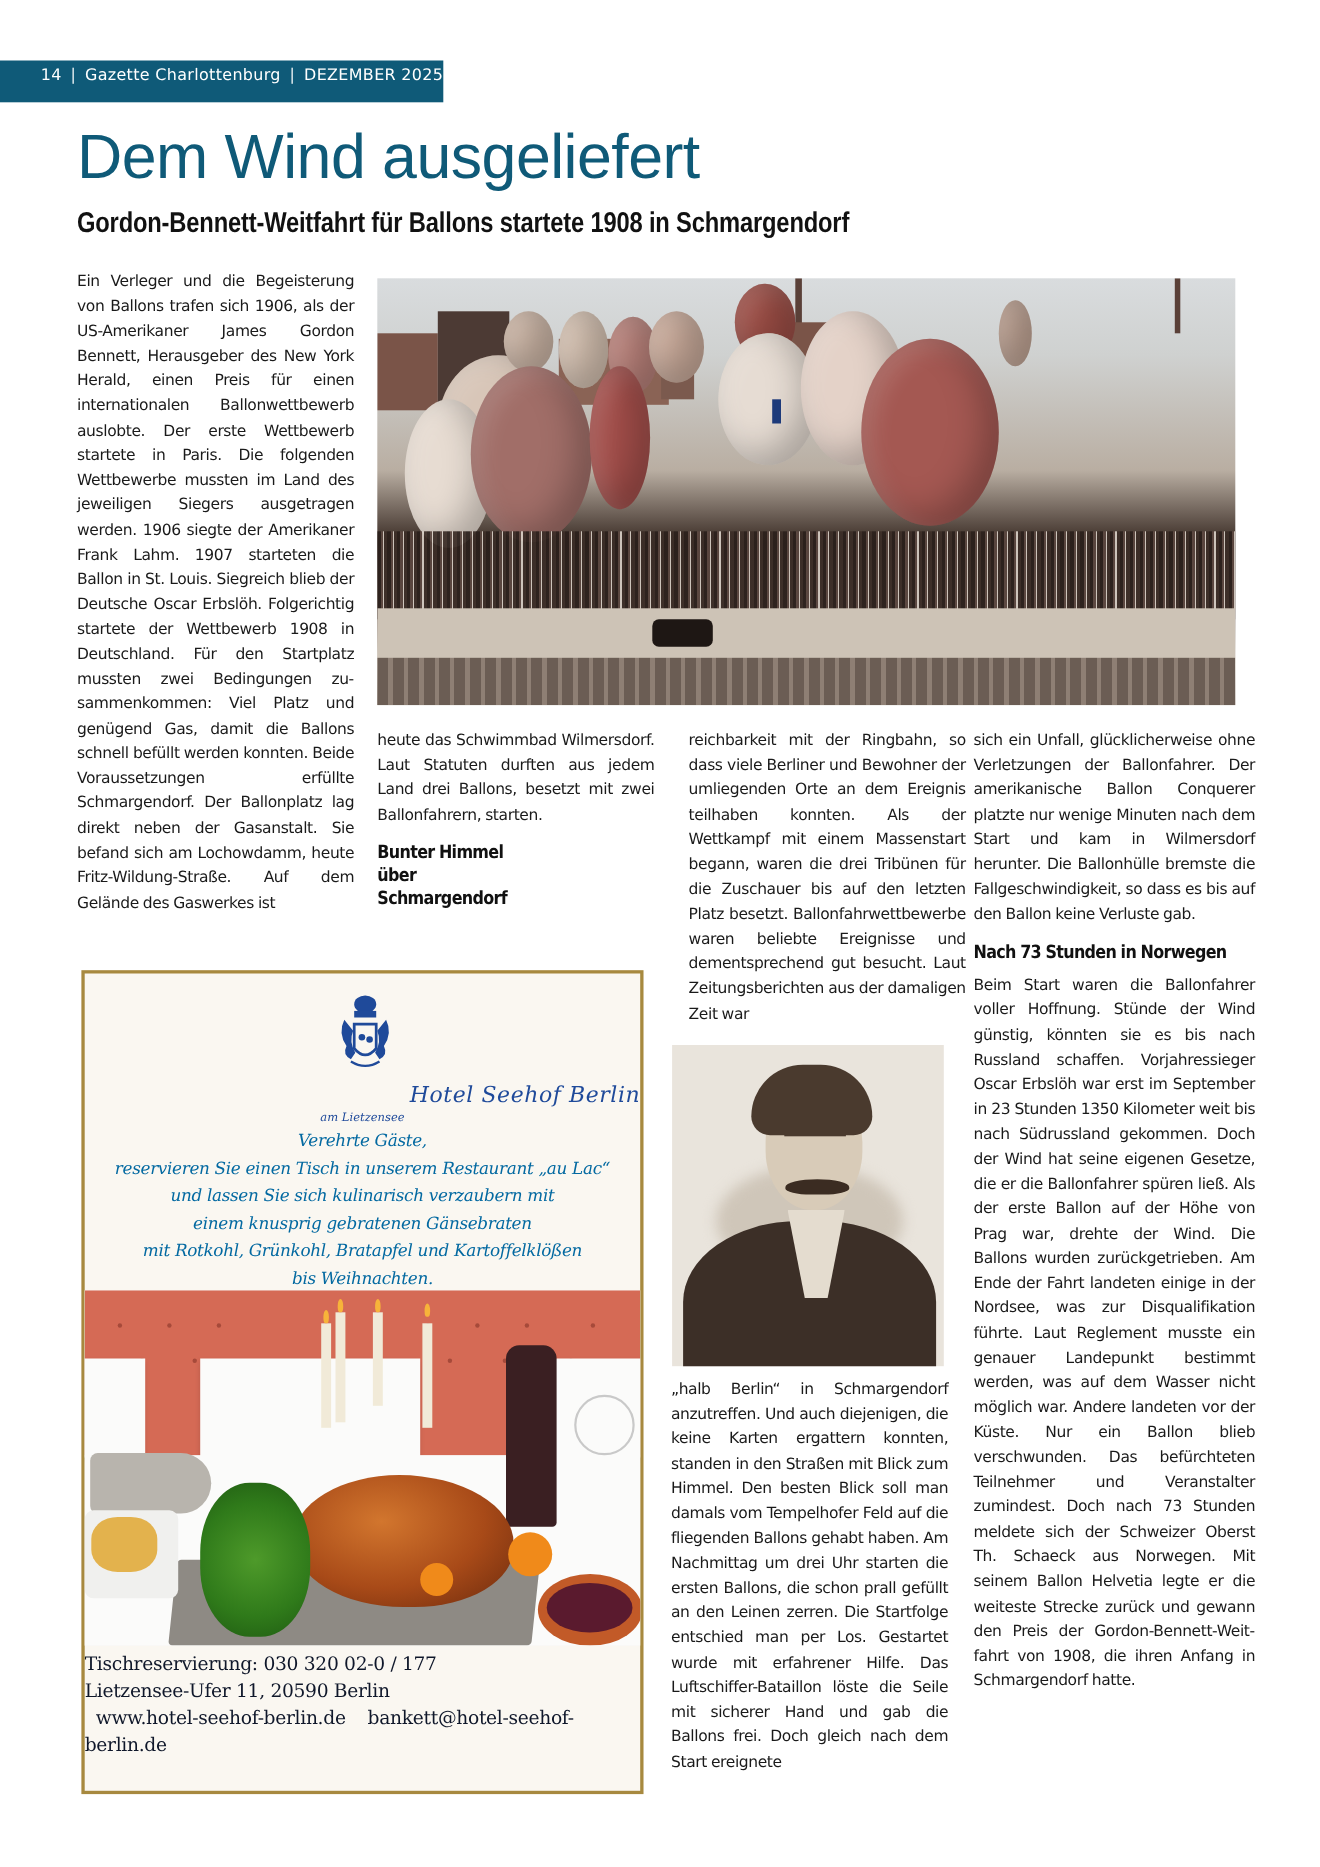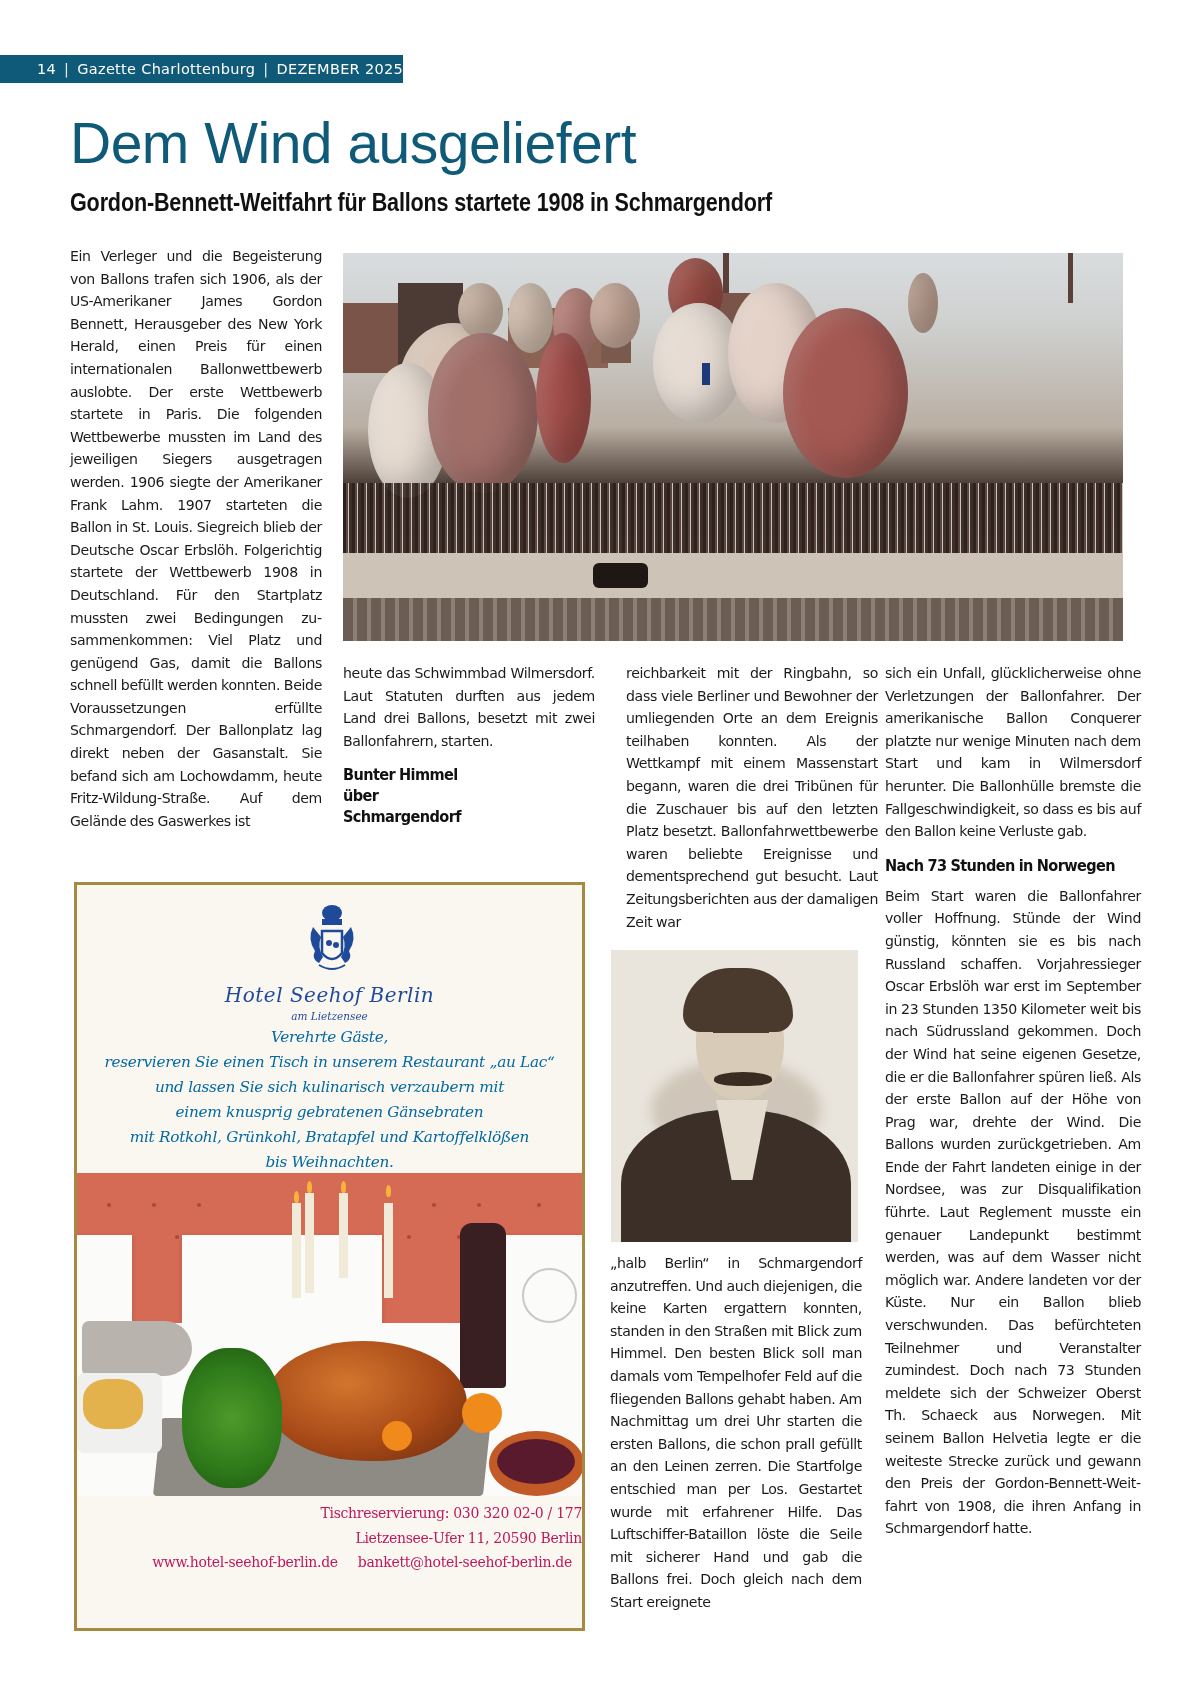--- a/index.html
+++ b/index.html
@@ -1,19 +1,19 @@
 <!DOCTYPE html>
 <html><head>
 <meta charset="utf-8">
 <style>
   * { box-sizing: border-box; margin: 0; padding: 0; }
   html, body { width: 1200px; height: 1697px; background: #ffffff; overflow: hidden; }
   body { position: relative; font-family: "DejaVu Sans", sans-serif; color: #1a1a1a; }
 
-  .topbar { position: absolute; left: 0; top: 55px; width: 403px; height: 28px; background: #0f5a78; color: #fff;
+  .topbar { position: absolute; left: 0; top: 55px; width: 403px; height: 38px; background: #0f5a78; color: #fff;
     font-family: "DejaVu Sans", sans-serif; font-size: 14.5px; line-height: 28px; padding-left: 37px; letter-spacing: 0.3px; white-space: nowrap; }
   .topbar .sep { display: inline-block; margin: 0 8px; opacity: .9; }
 
   .title { position: absolute; left: 70px; top: 110px; font-family: "Liberation Sans", sans-serif; font-size: 57px; font-weight: 400;
     color: #0f5a78; letter-spacing: -0.5px; line-height: 66px; white-space: nowrap; }
   .subtitle { position: absolute; left: 70px; top: 186px; font-family: "Liberation Sans", sans-serif; font-size: 26px; color: #111;
     line-height: 32px; white-space: nowrap; transform: scaleX(0.83); transform-origin: left top; letter-spacing: -0.2px; }
 
   .col { position: absolute; font-family: "DejaVu Sans", sans-serif; font-size: 14.1px; line-height: 22.6px; text-align: justify;
     color: #1a1a1a; letter-spacing: -0.35px; word-spacing: -0.5px; hyphens: manual; }
@@ -44,21 +44,21 @@
   .portrait .hair { position: absolute; left: 72px; top: 18px; width: 110px; height: 64px; border-radius: 55px 55px 20px 20px; background: #4a3a2e; }
   .portrait .face { position: absolute; left: 85px; top: 38px; width: 88px; height: 112px; border-radius: 45% 45% 48% 48%; background: #d8cbb8; }
   .portrait .eyes { position: absolute; left: 102px; top: 80px; width: 56px; height: 6px; border-top: 3px solid #4a3a2e; }
   .portrait .mustache { position: absolute; left: 103px; top: 122px; width: 58px; height: 14px; border-radius: 50% 50% 40% 40%; background: #3b2c22; }
   .portrait .body { position: absolute; left: 10px; top: 160px; width: 230px; height: 160px; border-radius: 46% 46% 0 0; background: #3c2f27; }
   .portrait .collar { position: absolute; left: 105px; top: 150px; width: 52px; height: 80px; background: #e4dccf; clip-path: polygon(0 0, 100% 0, 70% 100%, 30% 100%); }
 
   
   .ad { position: absolute; left: 74px; top: 882px; width: 511px; height: 749px; border: 3px solid #a7893f; background: #faf7f1; }
   .ad-crest { position: absolute; left: 228px; top: 18px; width: 54px; height: 70px; }
-  .ad-brand { position: absolute; left: 0; right: 0; top: 98px; text-align: center; font-family: "DejaVu Serif", serif; font-style: italic;
+  .ad-brand { position: absolute; left: 0; right: 0; top: 98px; text-align: right; font-family: "DejaVu Serif", serif; font-style: italic;
     color: #1f4a9a; font-size: 20px; letter-spacing: 0.5px; }
   .ad-brandsub { position: absolute; left: 0; right: 0; top: 125px; text-align: center; font-family: "DejaVu Serif", serif; font-style: italic;
     color: #1f4a9a; font-size: 10.5px; }
   .ad-text { position: absolute; left: 0; right: 0; top: 140px; text-align: center; font-family: "DejaVu Serif", serif; font-style: italic;
     color: #0369a1; font-size: 15.3px; line-height: 25px; letter-spacing: -0.3px; }
   .ad-photo { position: absolute; left: 0; top: 288px; width: 505px; height: 323px; overflow: hidden; background: #f4f4f2; }
   .ad-photo .bench { position: absolute; left: 0; right: 0; top: 0; height: 150px; background: #d56a55; }
   .ad-photo .tuft { position: absolute; width: 4px; height: 4px; border-radius: 50%; background: #a64a3a; }
   .ad-photo .table { position: absolute; background: #fbfbfa; box-shadow: 0 2px 5px rgba(0,0,0,.15); }
   .ad-photo .candle { position: absolute; width: 9px; background: #f1ead8; }
@@ -70,22 +70,22 @@
     background: radial-gradient(circle, #4e9a2a 0%, #2f7a1a 60%, #1f5a12 100%); }
   .ad-photo .bottle { position: absolute; left: 383px; top: 50px; width: 46px; height: 165px; border-radius: 12px 12px 4px 4px; background: #3a1f22; }
   .ad-photo .dumplings { position: absolute; left: 0; top: 200px; width: 85px; height: 80px; border-radius: 8px; background: #f0f0ee; }
   .ad-photo .dumplings::after { content: ""; position: absolute; left: 6px; top: 6px; width: 60px; height: 50px; border-radius: 40%; background: #e3b24d; }
   .ad-photo .redcab { position: absolute; left: 412px; top: 258px; width: 95px; height: 65px; border-radius: 50%; background: #c25a28; }
   .ad-photo .redcab::after { content: ""; position: absolute; left: 8px; top: 8px; width: 78px; height: 45px; border-radius: 50%; background: #5a1a2e; }
   .ad-photo .orange { position: absolute; width: 30px; height: 30px; border-radius: 50%; background: #f08a1a; }
   .ad-photo .glass { position: absolute; left: 445px; top: 95px; width: 55px; height: 55px; border-radius: 50%; border: 2px solid rgba(180,180,180,.7); }
   .ad-photo .gravy { position: absolute; left: 5px; top: 148px; width: 110px; height: 55px; border-radius: 10px 40px 40px 10px; background: #b8b4ad; }
 
-  .ad-foot { position: absolute; left: 0; right: 0; top: 616px; text-align: right; font-family: "DejaVu Serif", serif; color: #be185d;
-    font-size: 14px; line-height: 24.5px; letter-spacing: -0.3px; }
+  .ad-foot { position: absolute; left: 0; right: 0; top: 616px; text-align: left; font-family: "DejaVu Serif", serif; color: #0f172a;
+    font-size: 17px; line-height: 24.5px; letter-spacing: -0.3px; }
   .ad-foot .links span { margin: 0 10px; }
 </style>
 </head>
 <body>
 
 <div class="topbar">
   <span>14</span><span class="sep">|</span><span>Gazette Charlottenburg</span><span class="sep">|</span><span>DEZEMBER 2025</span>
 </div>
 
 <h1 class="title">Dem Wind ausgeliefert</h1>

